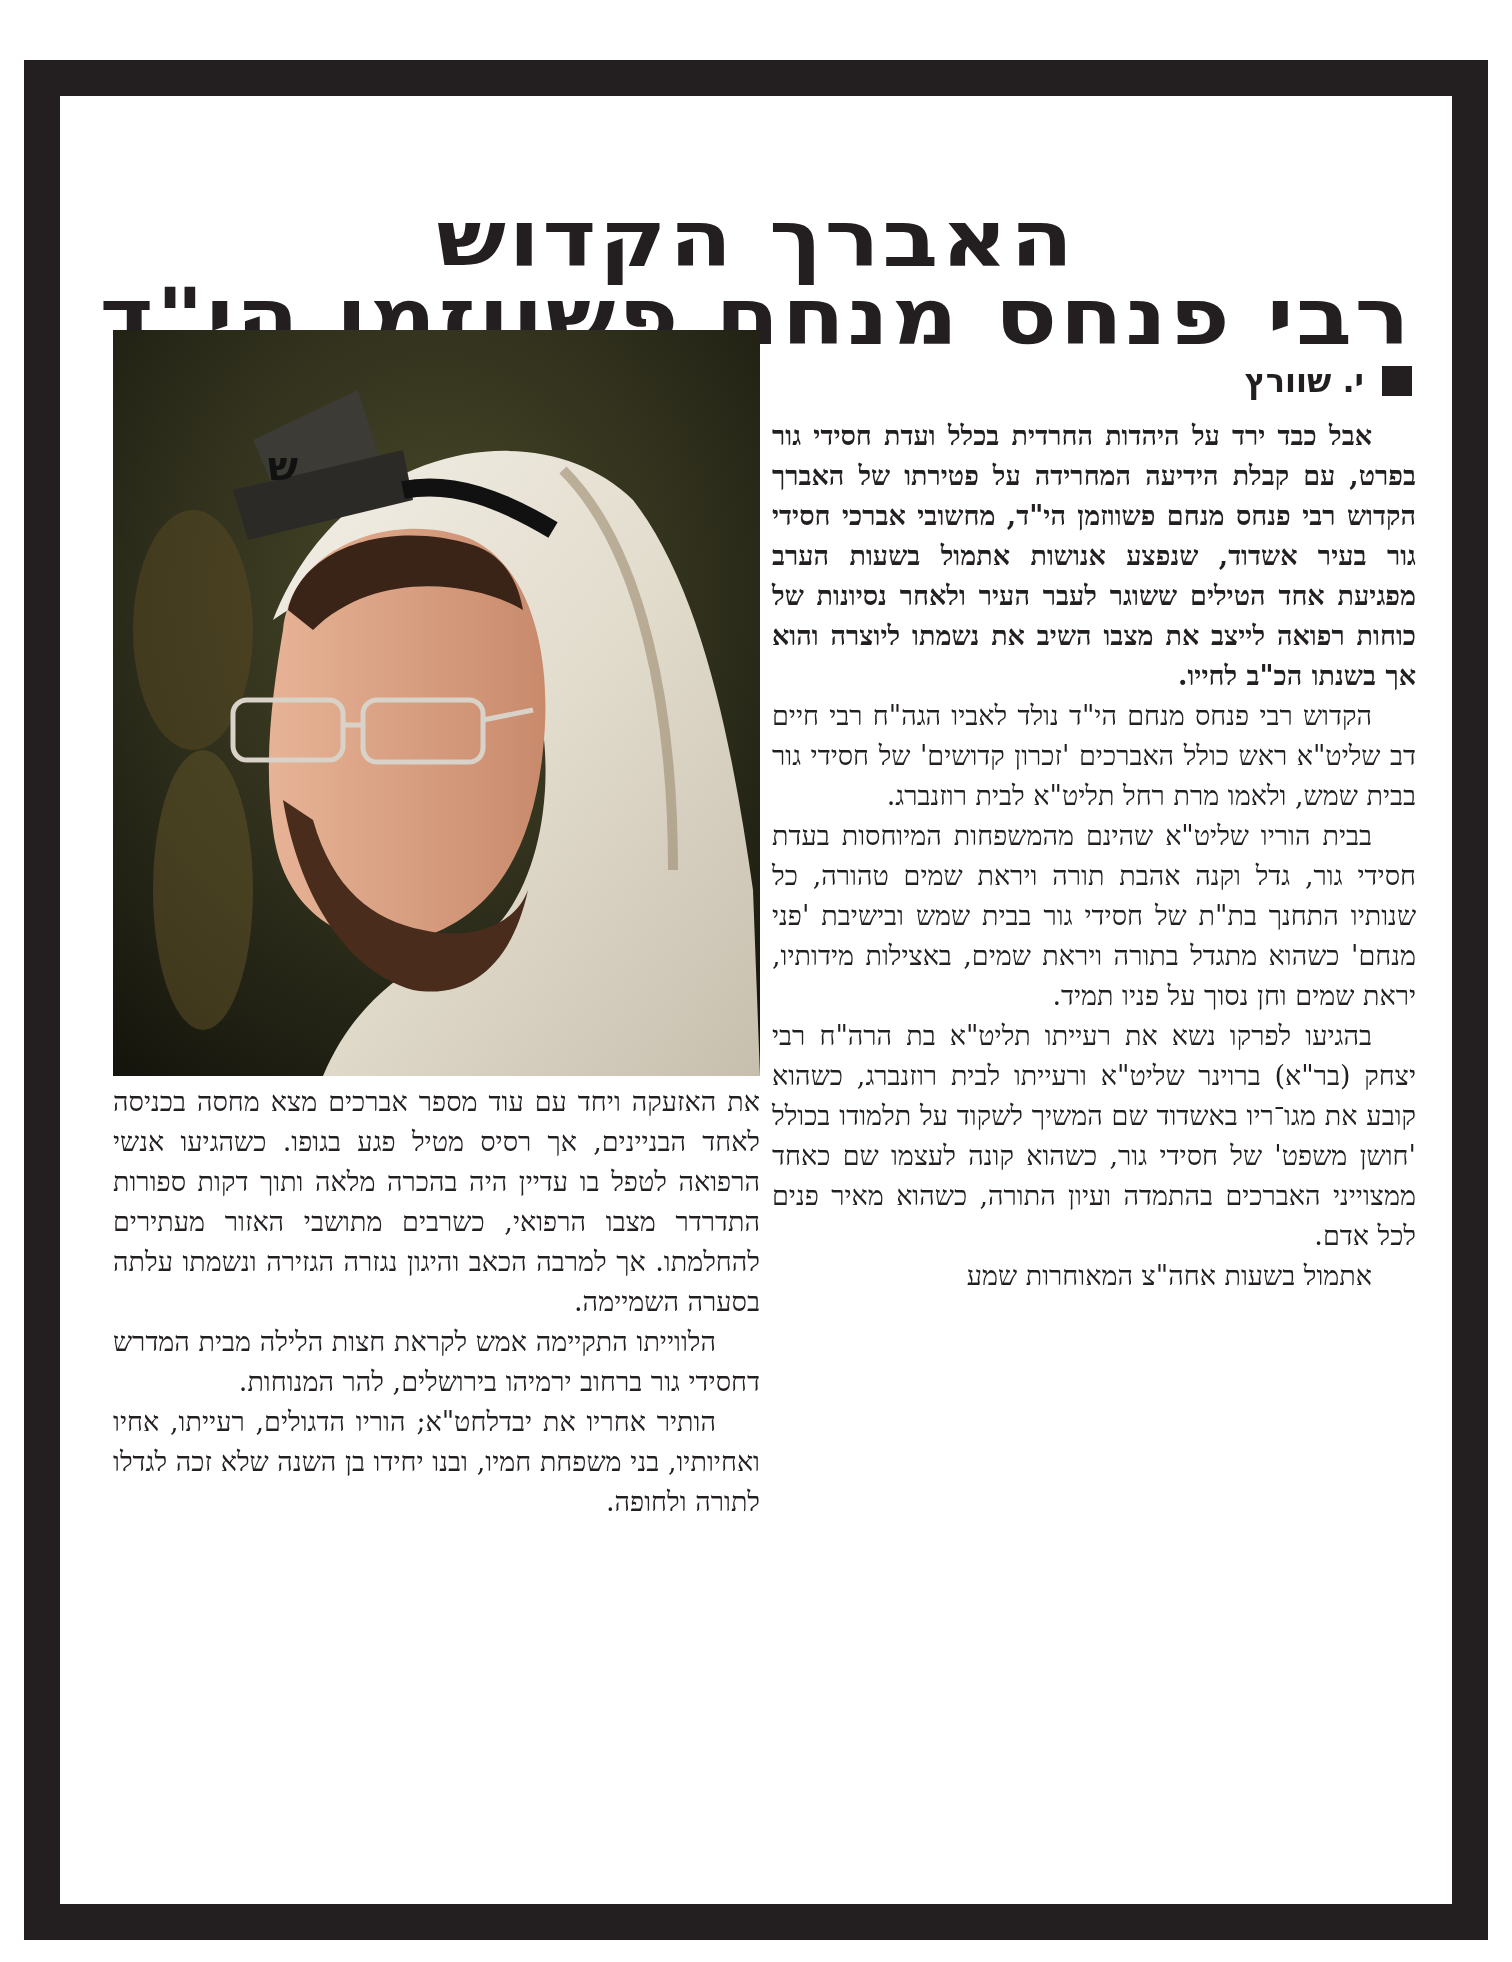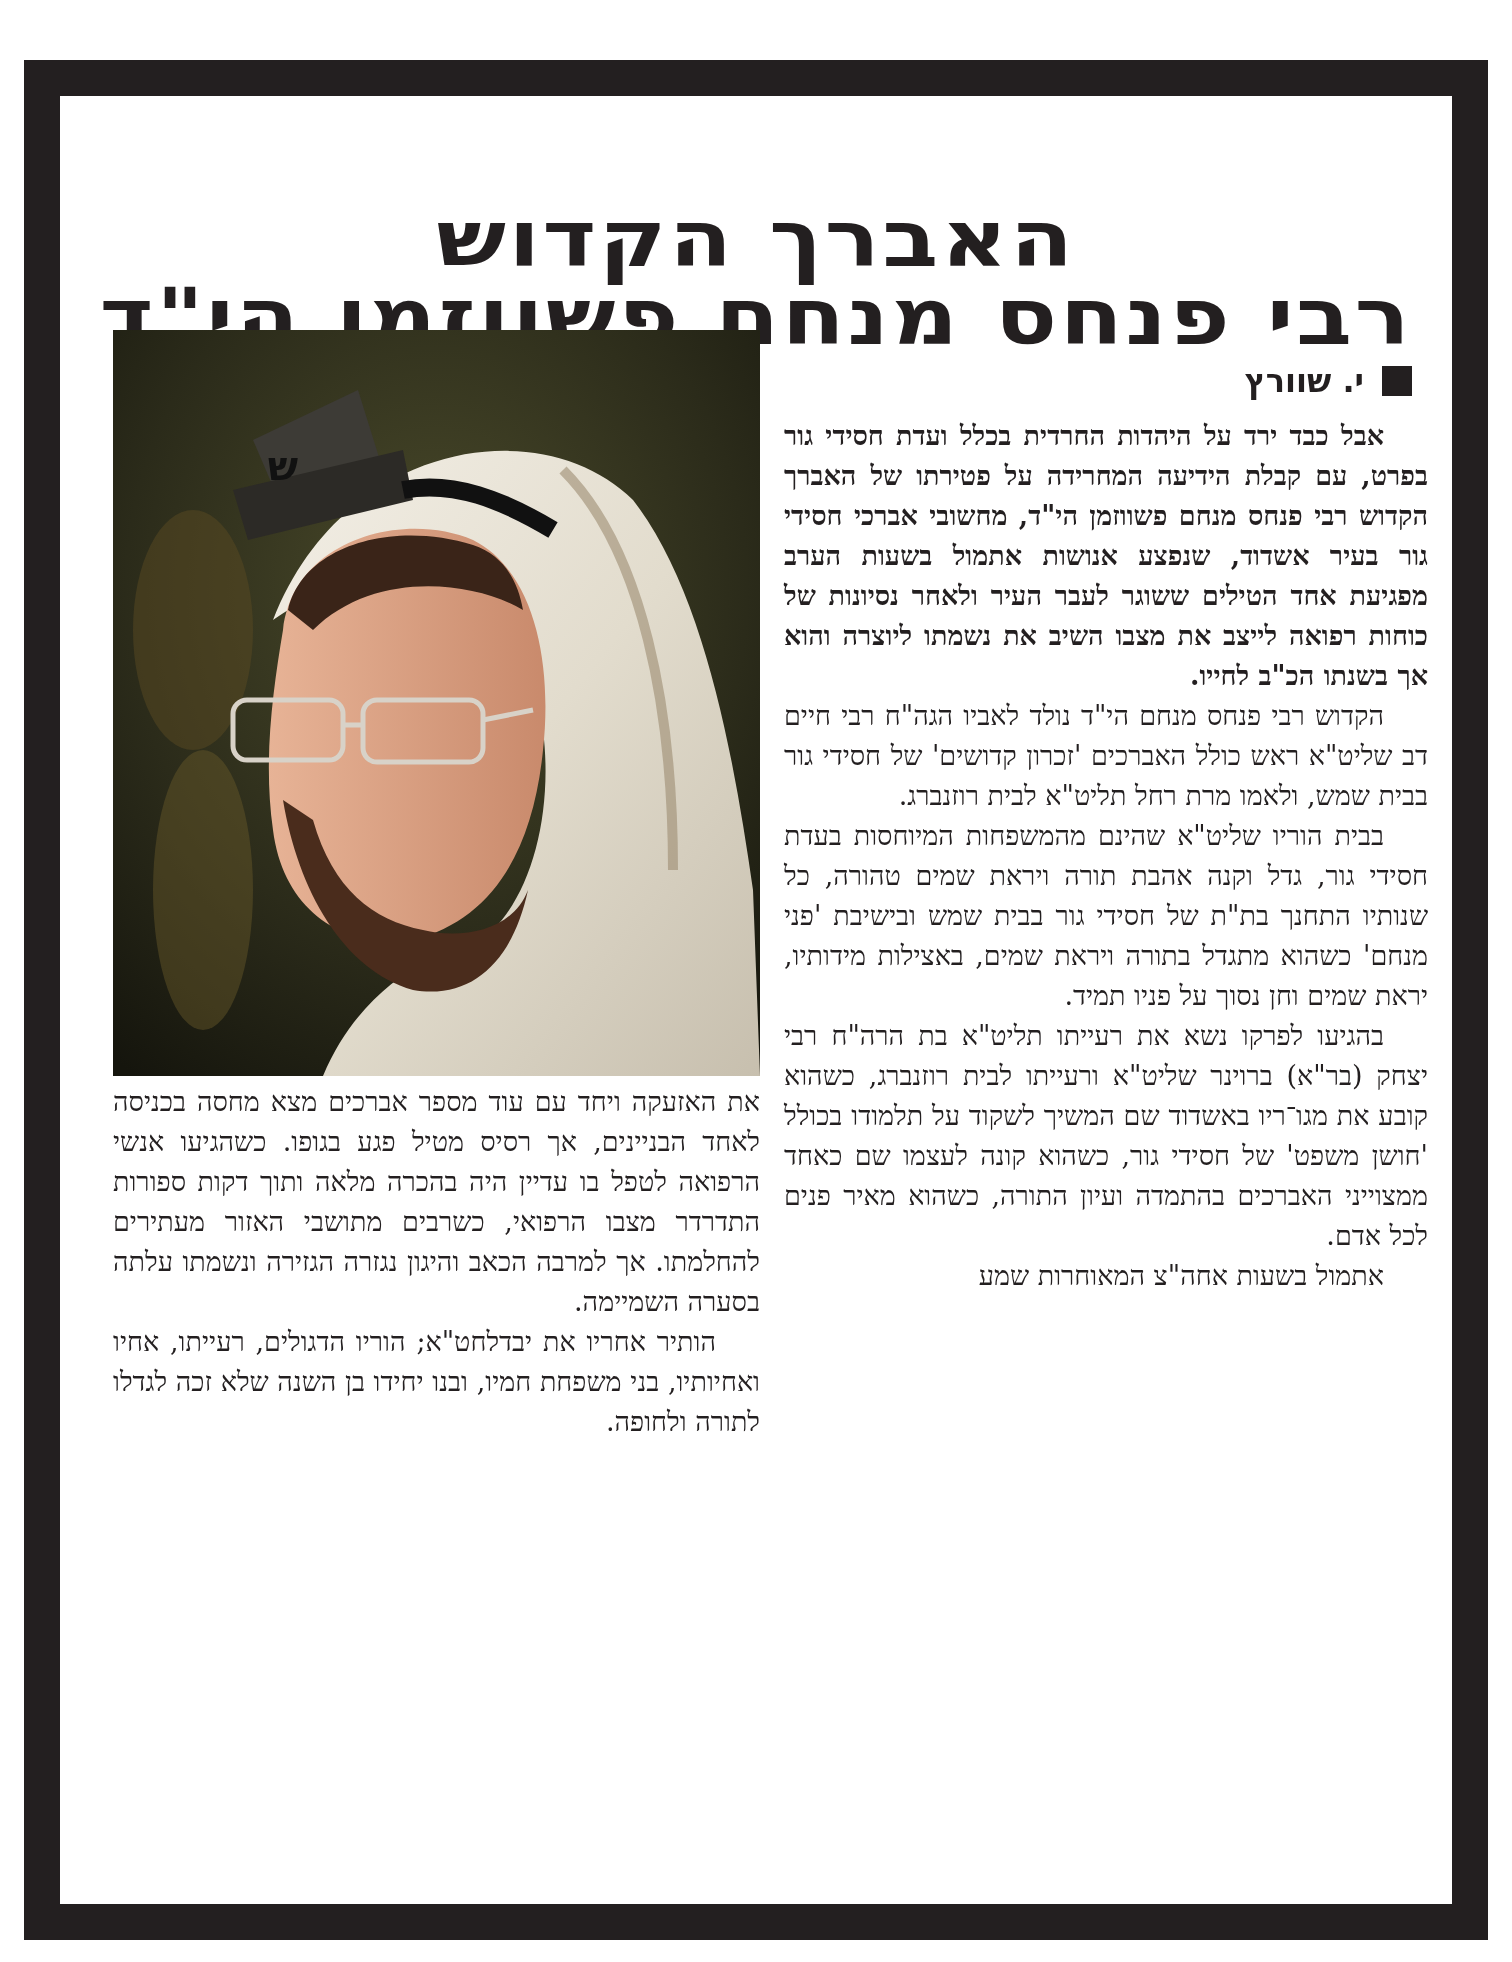--- a/index.html
+++ b/index.html
@@ -15,21 +15,21 @@
   .photo { position: absolute; left: 53px; top: 234px; width: 647px; height: 746px;
            overflow: hidden; background: #2a2a1c; }
   .photo svg { display: block; width: 100%; height: 100%; }
   .byline { position: absolute; right: 40px; top: 266px; display: flex; align-items: center;
             gap: 18px; font-family: "DejaVu Sans", "Liberation Sans", sans-serif;
             font-weight: bold; font-size: 32px; }
   .byline .sq { width: 30px; height: 30px; background: #231f20; display: inline-block; }
   .col { position: absolute; font-size: 27px; line-height: 40px; text-align: justify;
          text-align-last: right; }
   .col p { margin: 0; text-indent: 44px; }
-  .col-right { right: 24px; top: 320px; width: 644px; }
+  .col-right { right: 36px; top: 320px; width: 644px; }
   .col-left { left: 53px; top: 986px; width: 647px; }
   .col-right p:first-child { font-weight: bold; }
   .sig { text-align: center; text-indent: 0 !important; margin-top: 0; }
 </style>
 </head>
 <body>
 
 <div class="frame">
 
   <h1 class="headline">
@@ -87,16 +87,17 @@
   <div class="col col-right">
     <p>אבל כבד ירד על היהדות החרדית בכלל ועדת חסידי גור בפרט, עם קבלת הידיעה המחרידה על פטירתו של האברך הקדוש רבי פנחס מנחם פשווזמן הי"ד, מחשובי אברכי חסידי גור בעיר אשדוד, שנפצע אנושות אתמול בשעות הערב מפגיעת אחד הטילים ששוגר לעבר העיר ולאחר נסיונות של כוחות רפואה לייצב את מצבו השיב את נשמתו ליוצרה והוא אך בשנתו הכ"ב לחייו.</p>
     <p>הקדוש רבי פנחס מנחם הי"ד נולד לאביו הגה"ח רבי חיים דב שליט"א ראש כולל האברכים 'זכרון קדושים' של חסידי גור בבית שמש, ולאמו מרת רחל תליט"א לבית רוזנברג.</p>
     <p>בבית הוריו שליט"א שהינם מהמשפחות המיוחסות בעדת חסידי גור, גדל וקנה אהבת תורה ויראת שמים טהורה, כל שנותיו התחנך בת"ת של חסידי גור בבית שמש ובישיבת 'פני מנחם' כשהוא מתגדל בתורה ויראת שמים, באצילות מידותיו, יראת שמים וחן נסוך על פניו תמיד.</p>
     <p>בהגיעו לפרקו נשא את רעייתו תליט"א בת הרה"ח רבי יצחק (בר"א) ברוינר שליט"א ורעייתו לבית רוזנברג, כשהוא קובע את מגו־ריו באשדוד שם המשיך לשקוד על תלמודו בכולל 'חושן משפט' של חסידי גור, כשהוא קונה לעצמו שם כאחד ממצוייני האברכים בהתמדה ועיון התורה, כשהוא מאיר פנים לכל אדם.</p>
     <p>אתמול בשעות אחה"צ המאוחרות שמע</p>
   </div>
 
   <div class="col col-left">
     <p style="text-indent:0">את האזעקה ויחד עם עוד מספר אברכים מצא מחסה בכניסה לאחד הבניינים, אך רסיס מטיל פגע בגופו. כשהגיעו אנשי הרפואה לטפל בו עדיין היה בהכרה מלאה ותוך דקות ספורות התדרדר מצבו הרפואי, כשרבים מתושבי האזור מעתירים להחלמתו. אך למרבה הכאב והיגון נגזרה הגזירה ונשמתו עלתה בסערה השמיימה.</p>
+    <p>הלווייתו התקיימה אמש לקראת חצות הלילה מבית המדרש דחסידי גור ברחוב ירמיהו בירושלים, להר המנוחות.</p>
     <p>הותיר אחריו את יבדלחט"א; הוריו הדגולים, רעייתו, אחיו ואחיותיו, בני משפחת חמיו, ובנו יחידו בן השנה שלא זכה לגדלו לתורה ולחופה.</p>
   </div>
 
 </div>
 
 </body></html>

